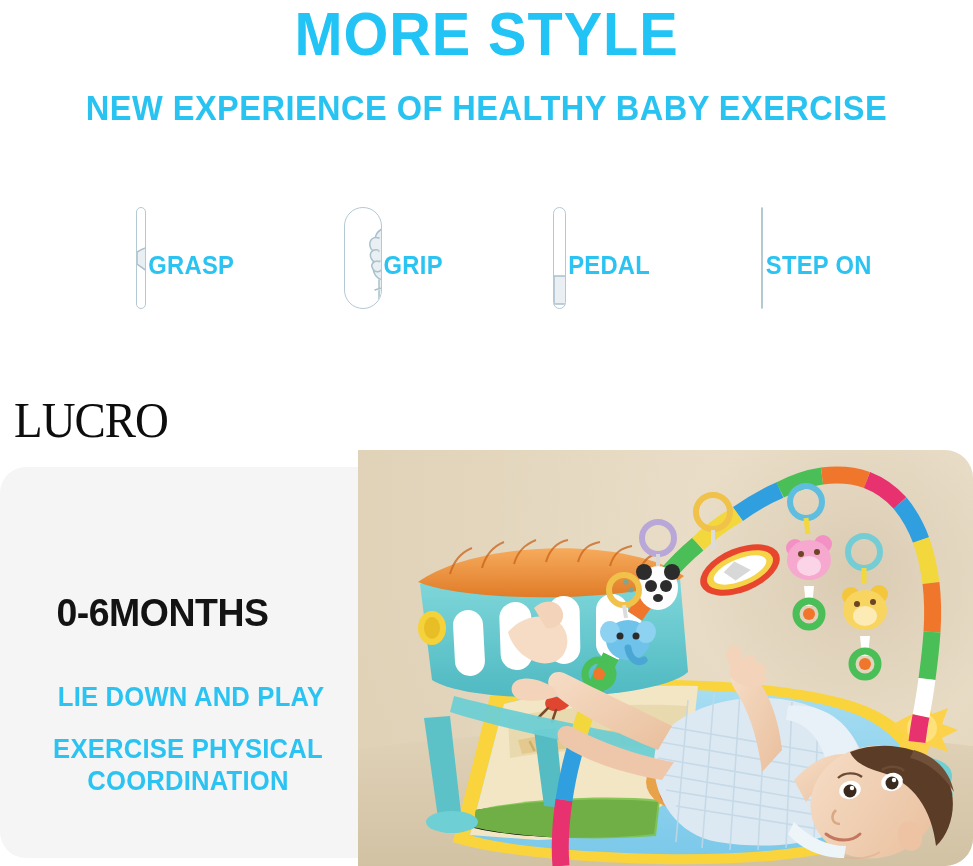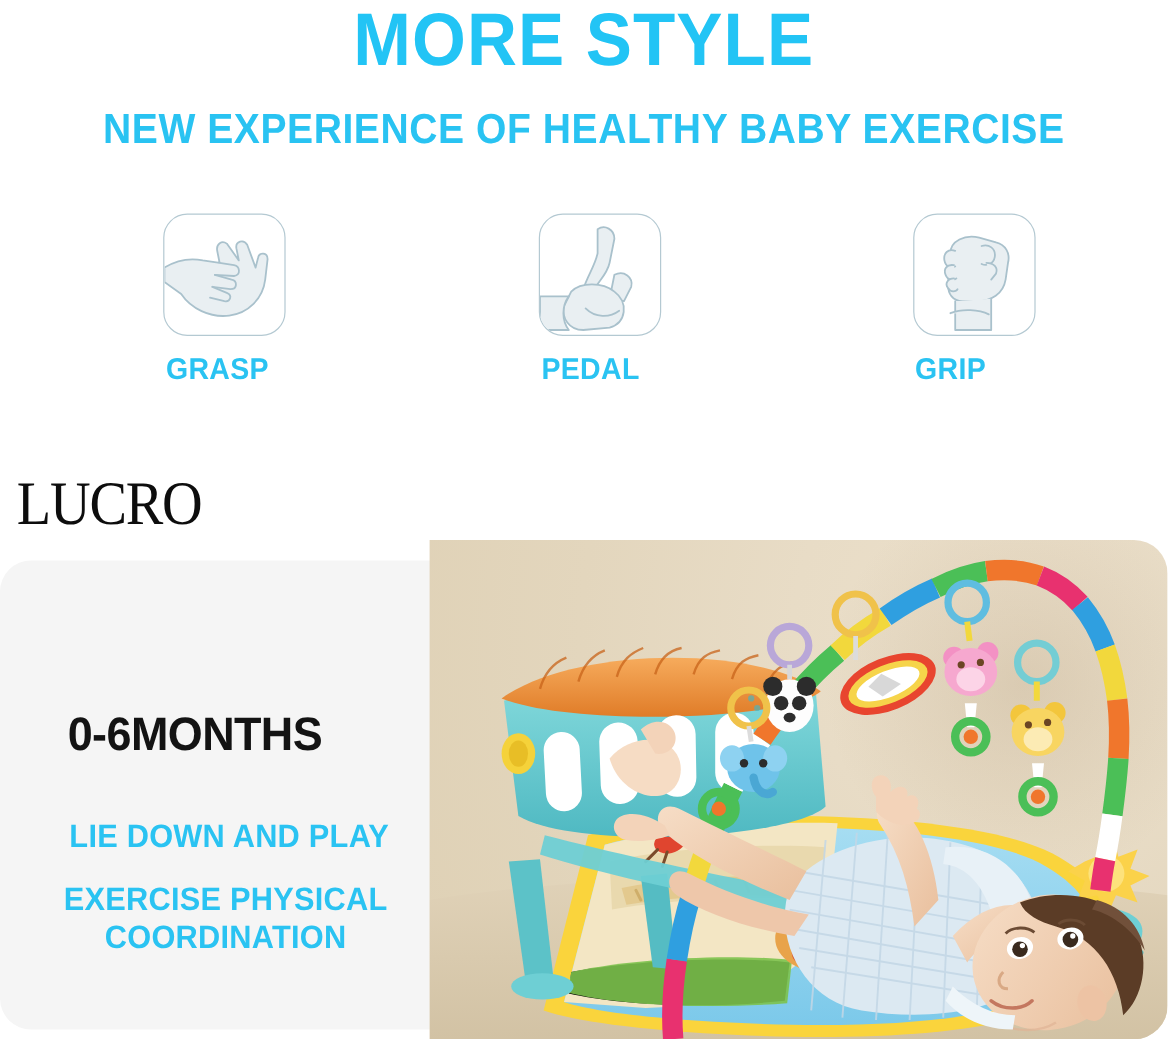--- a/index.html
+++ b/index.html
@@ -37,21 +37,21 @@
 
   
   .icon-row{
     position:absolute;left:136px;top:178px;
     width:725px;height:160px;
     display:flex;
     justify-content:space-between;
   }
   .icon-cell{
     width:100px;
-    display:flex;flex-direction:column;align-items:flex-start;
+    display:flex;align-items:center;
   }
   .icon-frame{
     width:100px;height:100px;
     border:1.6px solid #b4c9d2;
     border-radius:20px;
     background:#ffffff;
     overflow:hidden;
     position:relative;
   }
   .icon-frame svg{display:block;width:100px;height:100px;}
@@ -135,37 +135,20 @@
           <path d="M0 44 C10 38 22 36 32 38 L46 40 L44 30 C43 24 48 21 52 24 L62 38
                    L60 28 C59 22 66 20 69 25 L76 44 L78 36 C79 31 86 31 86 37
                    L84 54 C82 70 70 82 54 84 C38 86 22 78 14 66 L0 56 Z"></path>
           <path d="M46 40 L58 42 C63 43 64 50 58 51 L42 50"></path>
           <path d="M42 50 L56 54 C61 55 61 62 55 62 L40 60"></path>
           <path d="M40 60 L52 65 C57 67 55 73 50 72 L38 69"></path>
         </g>
       </svg>
     </div>
     <div class="icon-label">GRASP</div>
-  </div>
-
-  <div class="icon-cell">
-    <div class="icon-frame">
-      <svg viewBox="0 0 100 100">
-        <g fill="#e9eff2" stroke="#a9c1cc" stroke-width="1.5" stroke-linejoin="round" stroke-linecap="round">
-          <path d="M48 12 C54 8 62 12 62 20 L58 40 C56 50 48 56 44 64 L36 62
-                   C40 50 46 42 48 32 Z"></path>
-          <path d="M62 50 C70 46 78 52 76 60 L70 72 L58 70 Z"></path>
-          <path d="M26 64 C34 56 52 56 62 64 C74 73 72 90 58 94 L36 96
-                   C24 96 18 86 20 76 Z"></path>
-          <path d="M0 68 L24 68 C18 76 18 88 24 96 L0 96 Z"></path>
-          <path d="M38 78 C46 86 58 86 66 80"></path>
-        </g>
-      </svg>
-    </div>
-    <div class="icon-label">PEDAL</div>
   </div>
 
   <div class="icon-cell">
     <div class="icon-frame">
       <svg viewBox="0 0 100 100">
         <g fill="#e9eff2" stroke="#a9c1cc" stroke-width="1.5" stroke-linejoin="round" stroke-linecap="round">
           <path d="M30 32 C30 22 42 16 54 19 L68 23 C76 25 80 32 78 40 L76 54
                    C74 66 64 72 52 72 L40 72 C32 72 28 66 28 58 Z"></path>
           <path d="M34 72 L34 96 L64 96 L64 70"></path>
           <path d="M34 30 C28 28 24 32 25 38 C26 44 32 45 34 43"></path>
@@ -173,21 +156,54 @@
           <path d="M33 53 C28 53 25 57 28 61 C30 65 35 64 36 62"></path>
           <path d="M56 26 C62 24 68 28 67 35 C66 41 60 43 56 41"></path>
           <path d="M60 40 C66 40 70 44 68 49 L64 54"></path>
           <path d="M30 82 C40 78 54 79 62 83"></path>
         </g>
       </svg>
     </div>
     <div class="icon-label">GRIP</div>
   </div>
 
-
+  <div class="icon-cell">
+    <div class="icon-frame">
+      <svg viewBox="0 0 100 100">
+        <g fill="#e9eff2" stroke="#a9c1cc" stroke-width="1.5" stroke-linejoin="round" stroke-linecap="round">
+          <path d="M48 12 C54 8 62 12 62 20 L58 40 C56 50 48 56 44 64 L36 62
+                   C40 50 46 42 48 32 Z"></path>
+          <path d="M62 50 C70 46 78 52 76 60 L70 72 L58 70 Z"></path>
+          <path d="M26 64 C34 56 52 56 62 64 C74 73 72 90 58 94 L36 96
+                   C24 96 18 86 20 76 Z"></path>
+          <path d="M0 68 L24 68 C18 76 18 88 24 96 L0 96 Z"></path>
+          <path d="M38 78 C46 86 58 86 66 80"></path>
+        </g>
+      </svg>
+    </div>
+    <div class="icon-label">PEDAL</div>
+  </div>
+
+
+  <div class="icon-cell">
+    <div class="icon-frame">
+      <svg viewBox="0 0 100 100">
+        <g fill="#e9eff2" stroke="#a9c1cc" stroke-width="1.5" stroke-linejoin="round" stroke-linecap="round">
+          <path d="M34 0 L66 0 L60 24 L30 18 Z"></path>
+          <path d="M30 14 C20 20 18 34 26 44 L40 62 C44 68 42 78 36 84 L24 92 L34 96
+                   L54 84 C62 78 62 66 56 58 L42 38 C38 32 40 24 46 22 Z"></path>
+          <path d="M58 18 C70 20 78 32 76 46 L70 70 C68 80 74 86 82 90 L74 96
+                   L62 88 C54 82 54 70 58 60 L62 42 C64 32 60 24 54 22 Z"></path>
+          <path d="M20 90 C14 92 14 96 20 96 L36 96 L34 88 Z"></path>
+          <path d="M84 88 C90 90 90 96 84 96 L68 96 L70 88 Z"></path>
+        </g>
+      </svg>
+    </div>
+    <div class="icon-label">STEP ON</div>
+  </div>
 </div>
 
 <div class="brand">LUCRO</div>
 
 <div class="left-panel">
   <div class="age">0-6MONTHS</div>
   <div class="blurb1">LIE DOWN AND PLAY</div>
   <div class="blurb2">EXERCISE PHYSICAL COORDINATION</div>
 </div>
 

